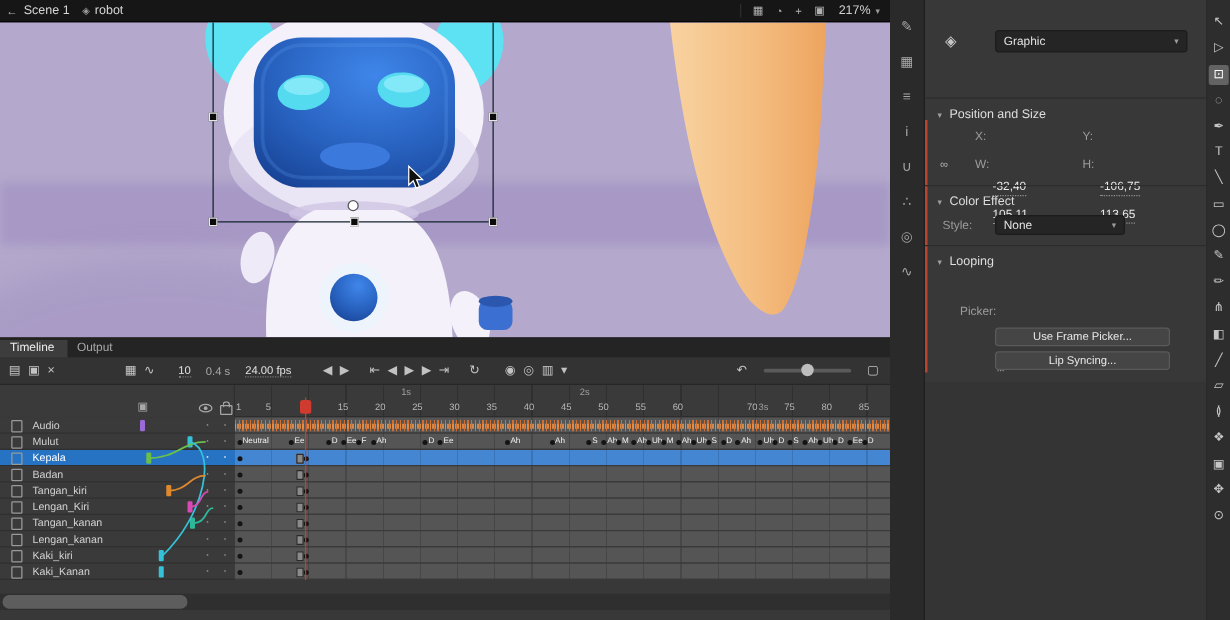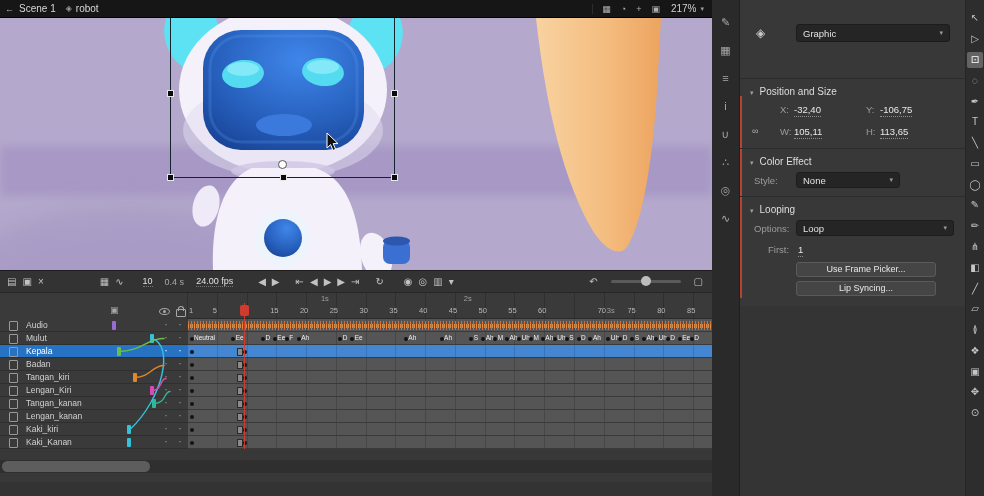--- a/index.html
+++ b/index.html
@@ -37,21 +37,21 @@
 
   #props{position:absolute;left:740px;top:0;width:226px;height:306px;background:#383838;border-right:1px solid #262626;box-sizing:border-box;font-size:9.5px;}
   #props-below{position:absolute;left:740px;top:306px;width:226px;height:190px;background:#343434;border-right:1px solid #262626;box-sizing:border-box;}
   #accent{position:absolute;left:0;top:96px;width:2px;height:202px;background:#b8432e;}
   .ptabs{position:absolute;left:0;top:0;width:100%;height:13px;background:#303030;border-bottom:1px solid #272727;}
   .ptab{position:absolute;top:1px;font-size:9px;color:#9f9f9f;}
   .ptab.active{color:#e8e8e8;}
   .ptab.t1{left:14px}.ptab.t2{left:72px}
   .prow{position:absolute;left:0;width:100%;}
   .plabel{position:absolute;color:#9c9c9c;}
-  .hot{position:absolute;color:#e8e8e8;border-bottom:1px dotted #8f8f8f;padding-bottom:1px;cursor:default;}
+  .hot{position:absolute;color:#e8e8e8;border-bottom:1px dotted #8f8f8f;padding-bottom:1px;cursor:default;margin-top:40px;}
   .pselect{position:absolute;background:#252525;border:1px solid #1c1c1c;border-radius:3px;height:18px;
     display:flex;align-items:center;justify-content:space-between;padding:0 6px;color:#e2e2e2;box-sizing:border-box;}
   .pselect .chev{font-size:7px;color:#9a9a9a;margin-left:6px;}
   .pinput{position:absolute;background:#252525;border:1px solid #1c1c1c;border-radius:2px;height:15px;line-height:15px;
     padding:0 4px;color:#e6e6e6;box-sizing:border-box;}
   .pbtn{position:absolute;background:#454545;border:1px solid #5a5a5a;border-radius:3px;color:#e8e8e8;
     font-size:9px;font-family:inherit;height:15px;line-height:13px;text-align:center;padding:0;cursor:default;}
   .pdiv{position:absolute;left:0;width:100%;height:1px;background:#2c2c2c;}
   .psec{position:absolute;left:10px;color:#dedede;font-size:10px;}
   .psec .tri{font-size:7px;color:#9f9f9f;margin-right:6px;}
@@ -231,29 +231,22 @@
     <span class="plabel" style="left:14px;top:3px;">Style:</span>
     <div class="pselect" style="left:56px;top:0;width:104px;height:16px;">
       <span>None</span>
       <span class="chev">▾</span>
     </div>
   </div>
   <div class="pdiv" style="top:196px;"></div>
   <div class="psec" style="top:204px;">
     <span class="tri">▾</span><span>Looping</span>
   </div>
-  <div class="prow" style="top:220px;height:18px;">
-    <span class="plabel" style="left:14px;top:3px;">Options:</span>
-    <div class="pselect" style="left:56px;top:0;width:158px;height:16px;">
-      <span>Loop</span>
-      <span class="chev">▾</span>
-    </div>
-  </div>
   <div class="prow" style="top:244px;height:14px;">
-    <span class="plabel" style="left:28px;">First:</span>
+    <span class="plabel" style="left:28px;">Picker:</span>
     <span class="hot" style="left:58px;">1</span>
   </div>
   <button class="pbtn" style="left:56px;top:281px;width:140px;">Lip Syncing...</button>
   <button class="pbtn" style="left:56px;top:262px;width:140px;">Use Frame Picker...</button>
 </div>
 <div id="props-below"></div>
 
 <div id="tools">
       <div class="tool">↖</div>
       <div class="tool">▷</div>
@@ -271,20 +264,24 @@
       <div class="tool">╱</div>
       <div class="tool">▱</div>
       <div class="tool">≬</div>
       <div class="tool">❖</div>
       <div class="tool">▣</div>
       <div class="tool">✥</div>
       <div class="tool">⊙</div>
     </div>
 
 <div id="timeline">
+  <div id="tl-tabs">
+    <span class="tl-tab active">Timeline</span>
+    <span class="tl-tab">Output</span>
+  </div>
   <div id="tl-toolbar">
         <span class="gap" style="width: 4px;"></span>
         <span class="tbi">▤</span>
         <span class="tbi">▣</span>
         <span class="tbi">×</span>
         <span class="gap" style="width: 50px;"></span>
         <span class="tbi">▦</span>
         <span class="tbi">∿</span>
         <span class="gap" style="width: 10px;"></span>
         <span class="tbtext">10</span>

